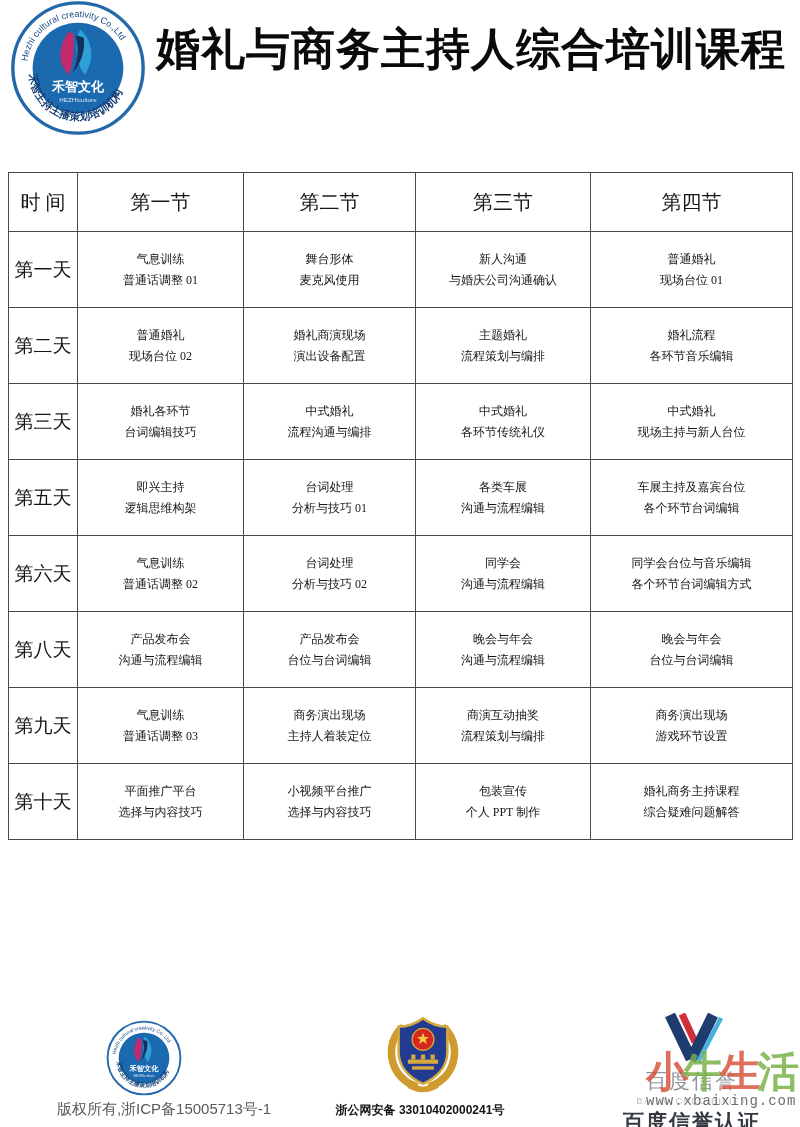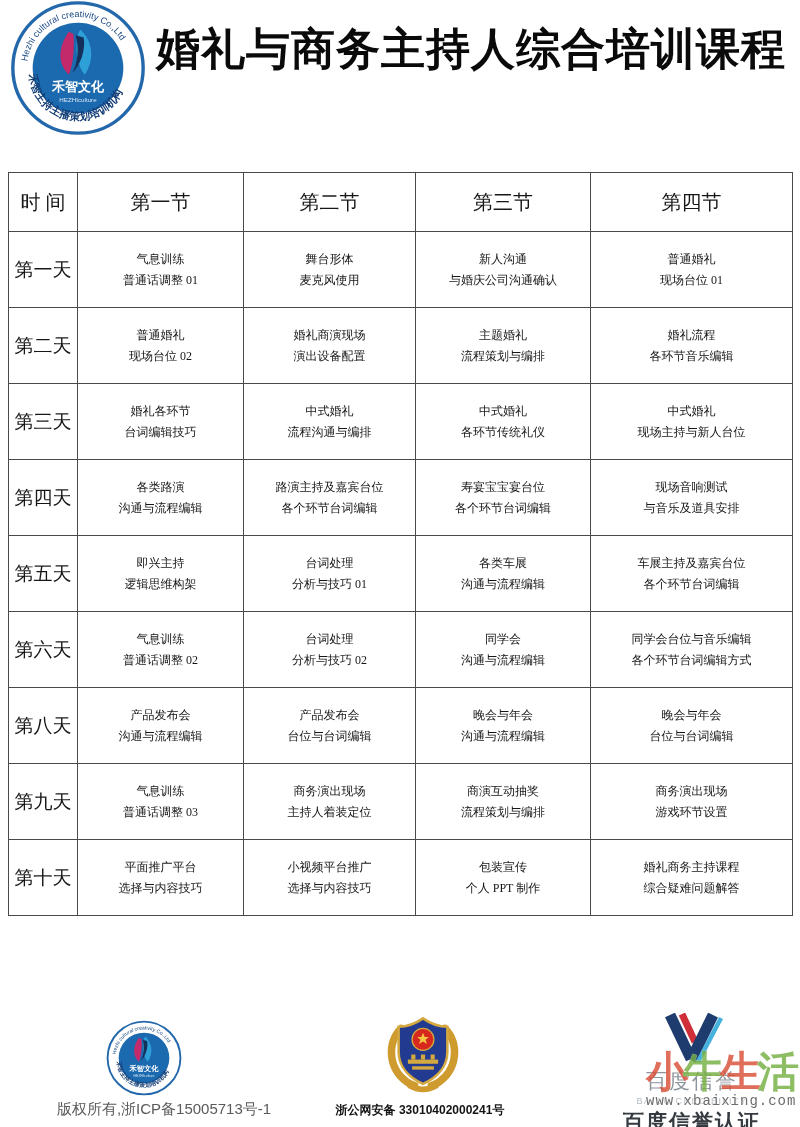--- a/index.html
+++ b/index.html
@@ -164,31 +164,20 @@
         <td>婚礼各环节
 台词编辑技巧</td>
         <td>中式婚礼
 流程沟通与编排</td>
         <td>中式婚礼
 各环节传统礼仪</td>
         <td>中式婚礼
 现场主持与新人台位</td>
       </tr>
       <tr>
-        <td class="day">第四天</td>
-        <td>各类路演
-沟通与流程编辑</td>
-        <td>路演主持及嘉宾台位
-各个环节台词编辑</td>
-        <td>寿宴宝宝宴台位
-各个环节台词编辑</td>
-        <td>现场音响测试
-与音乐及道具安排</td>
-      </tr>
-      <tr>
         <td class="day">第五天</td>
         <td>即兴主持
 逻辑思维构架</td>
         <td>台词处理
 分析与技巧 01</td>
         <td>各类车展
 沟通与流程编辑</td>
         <td>车展主持及嘉宾台位
 各个环节台词编辑</td>
       </tr>

